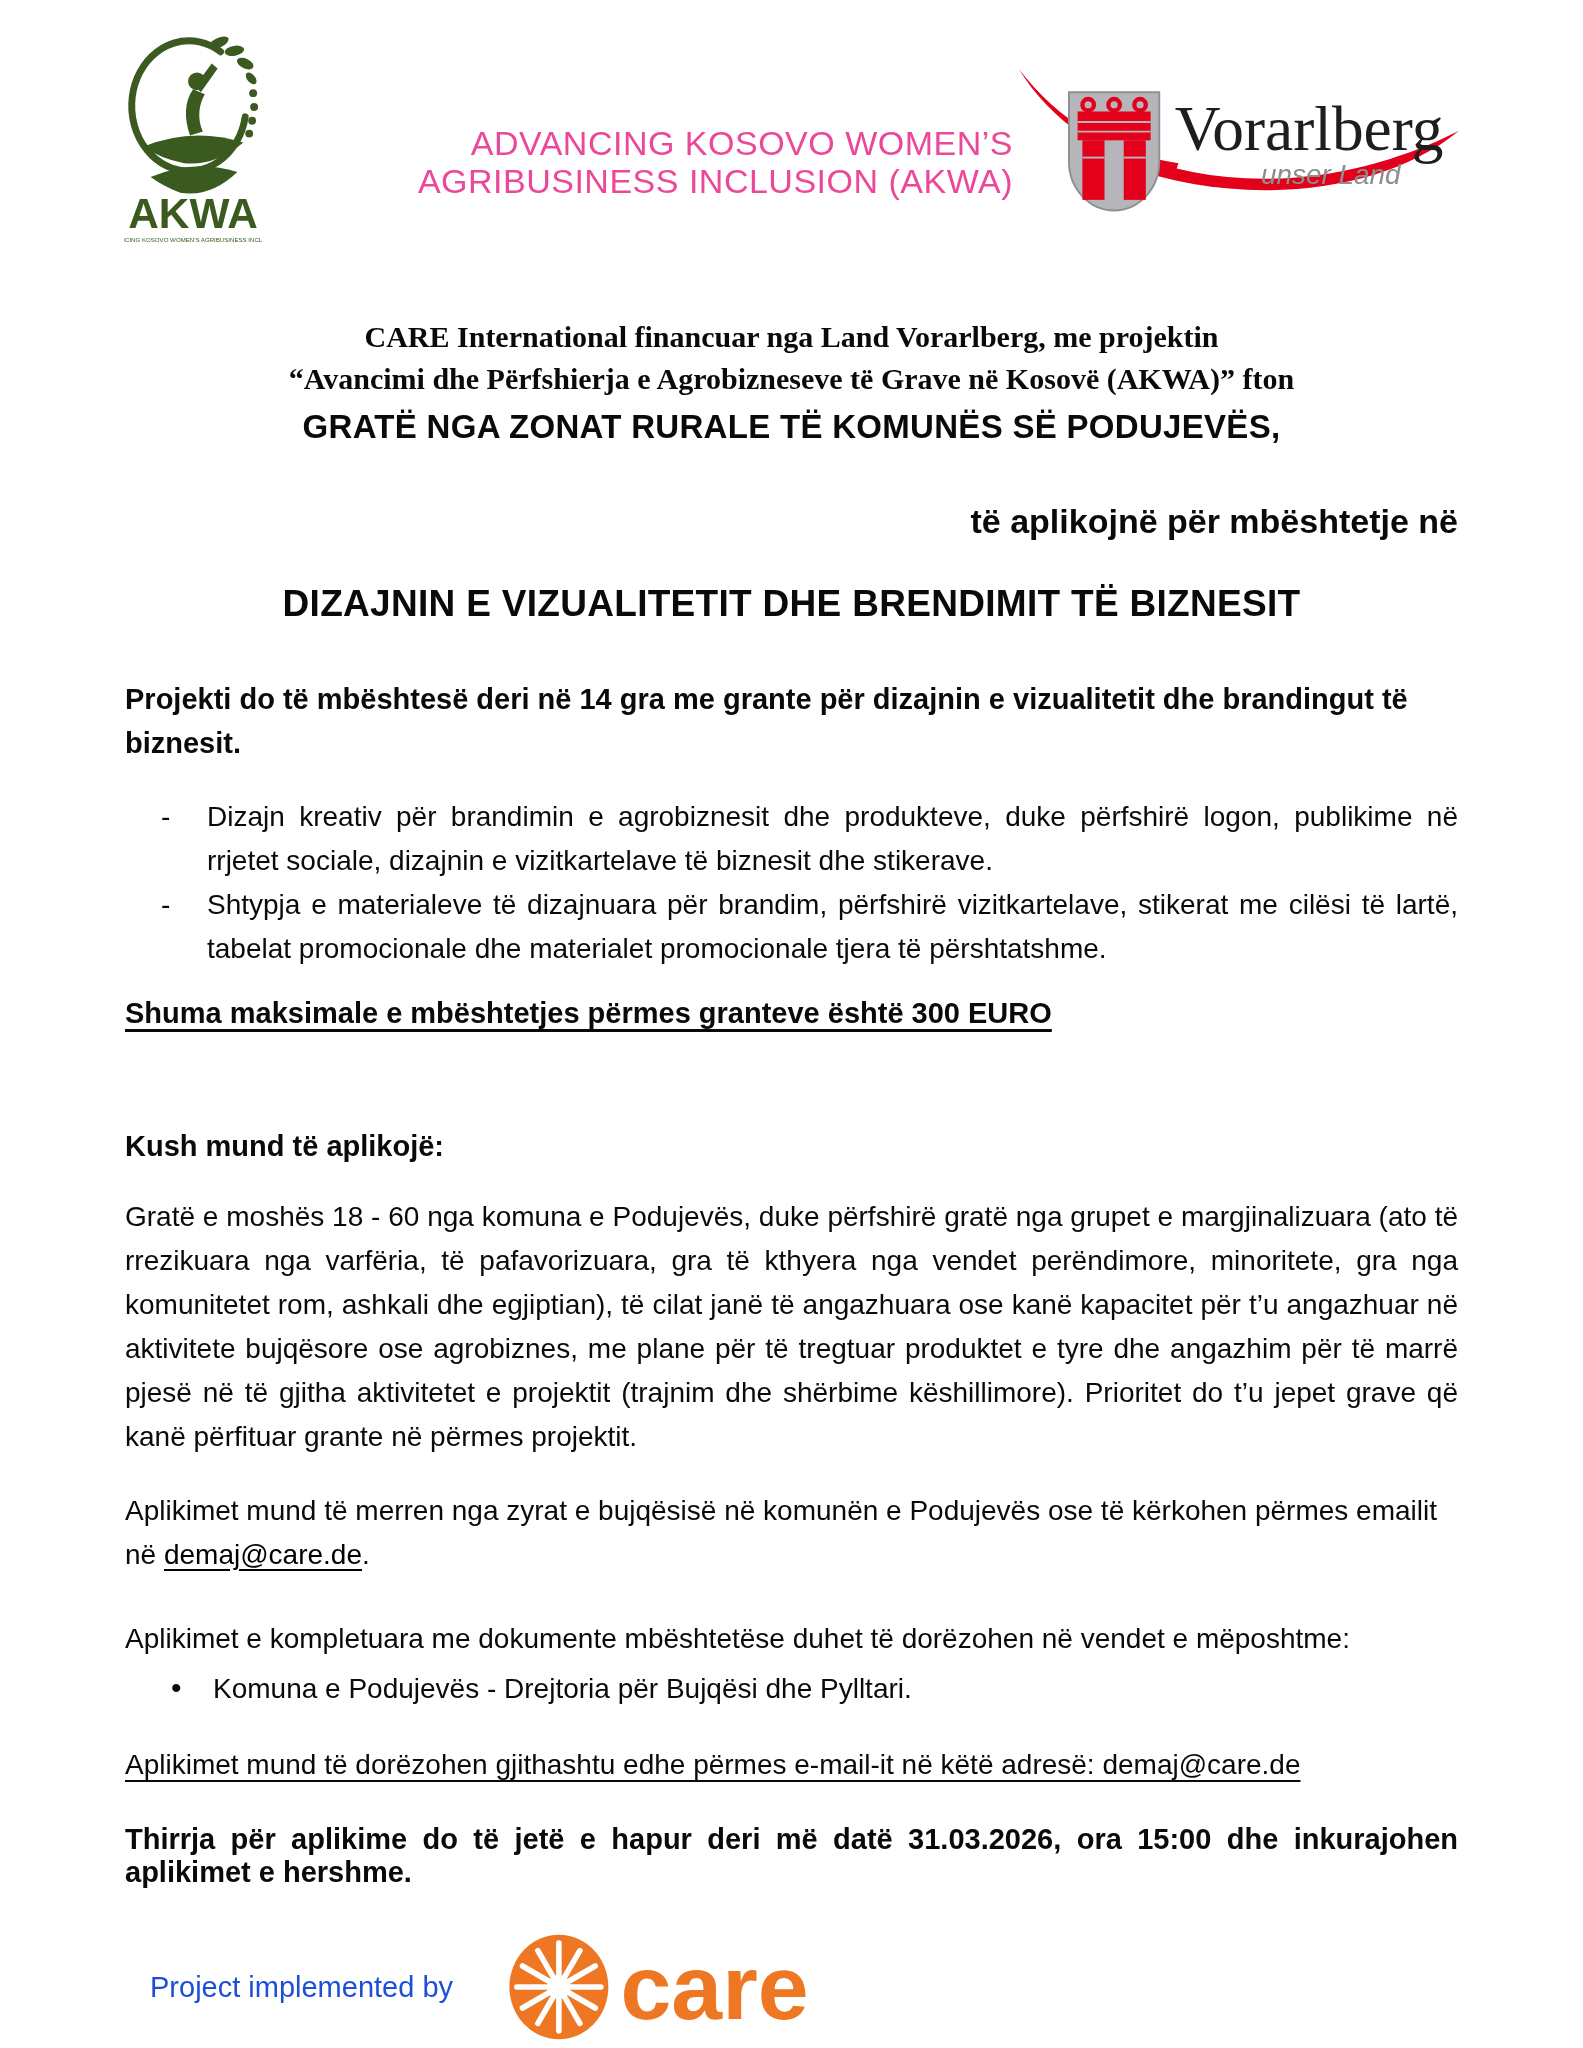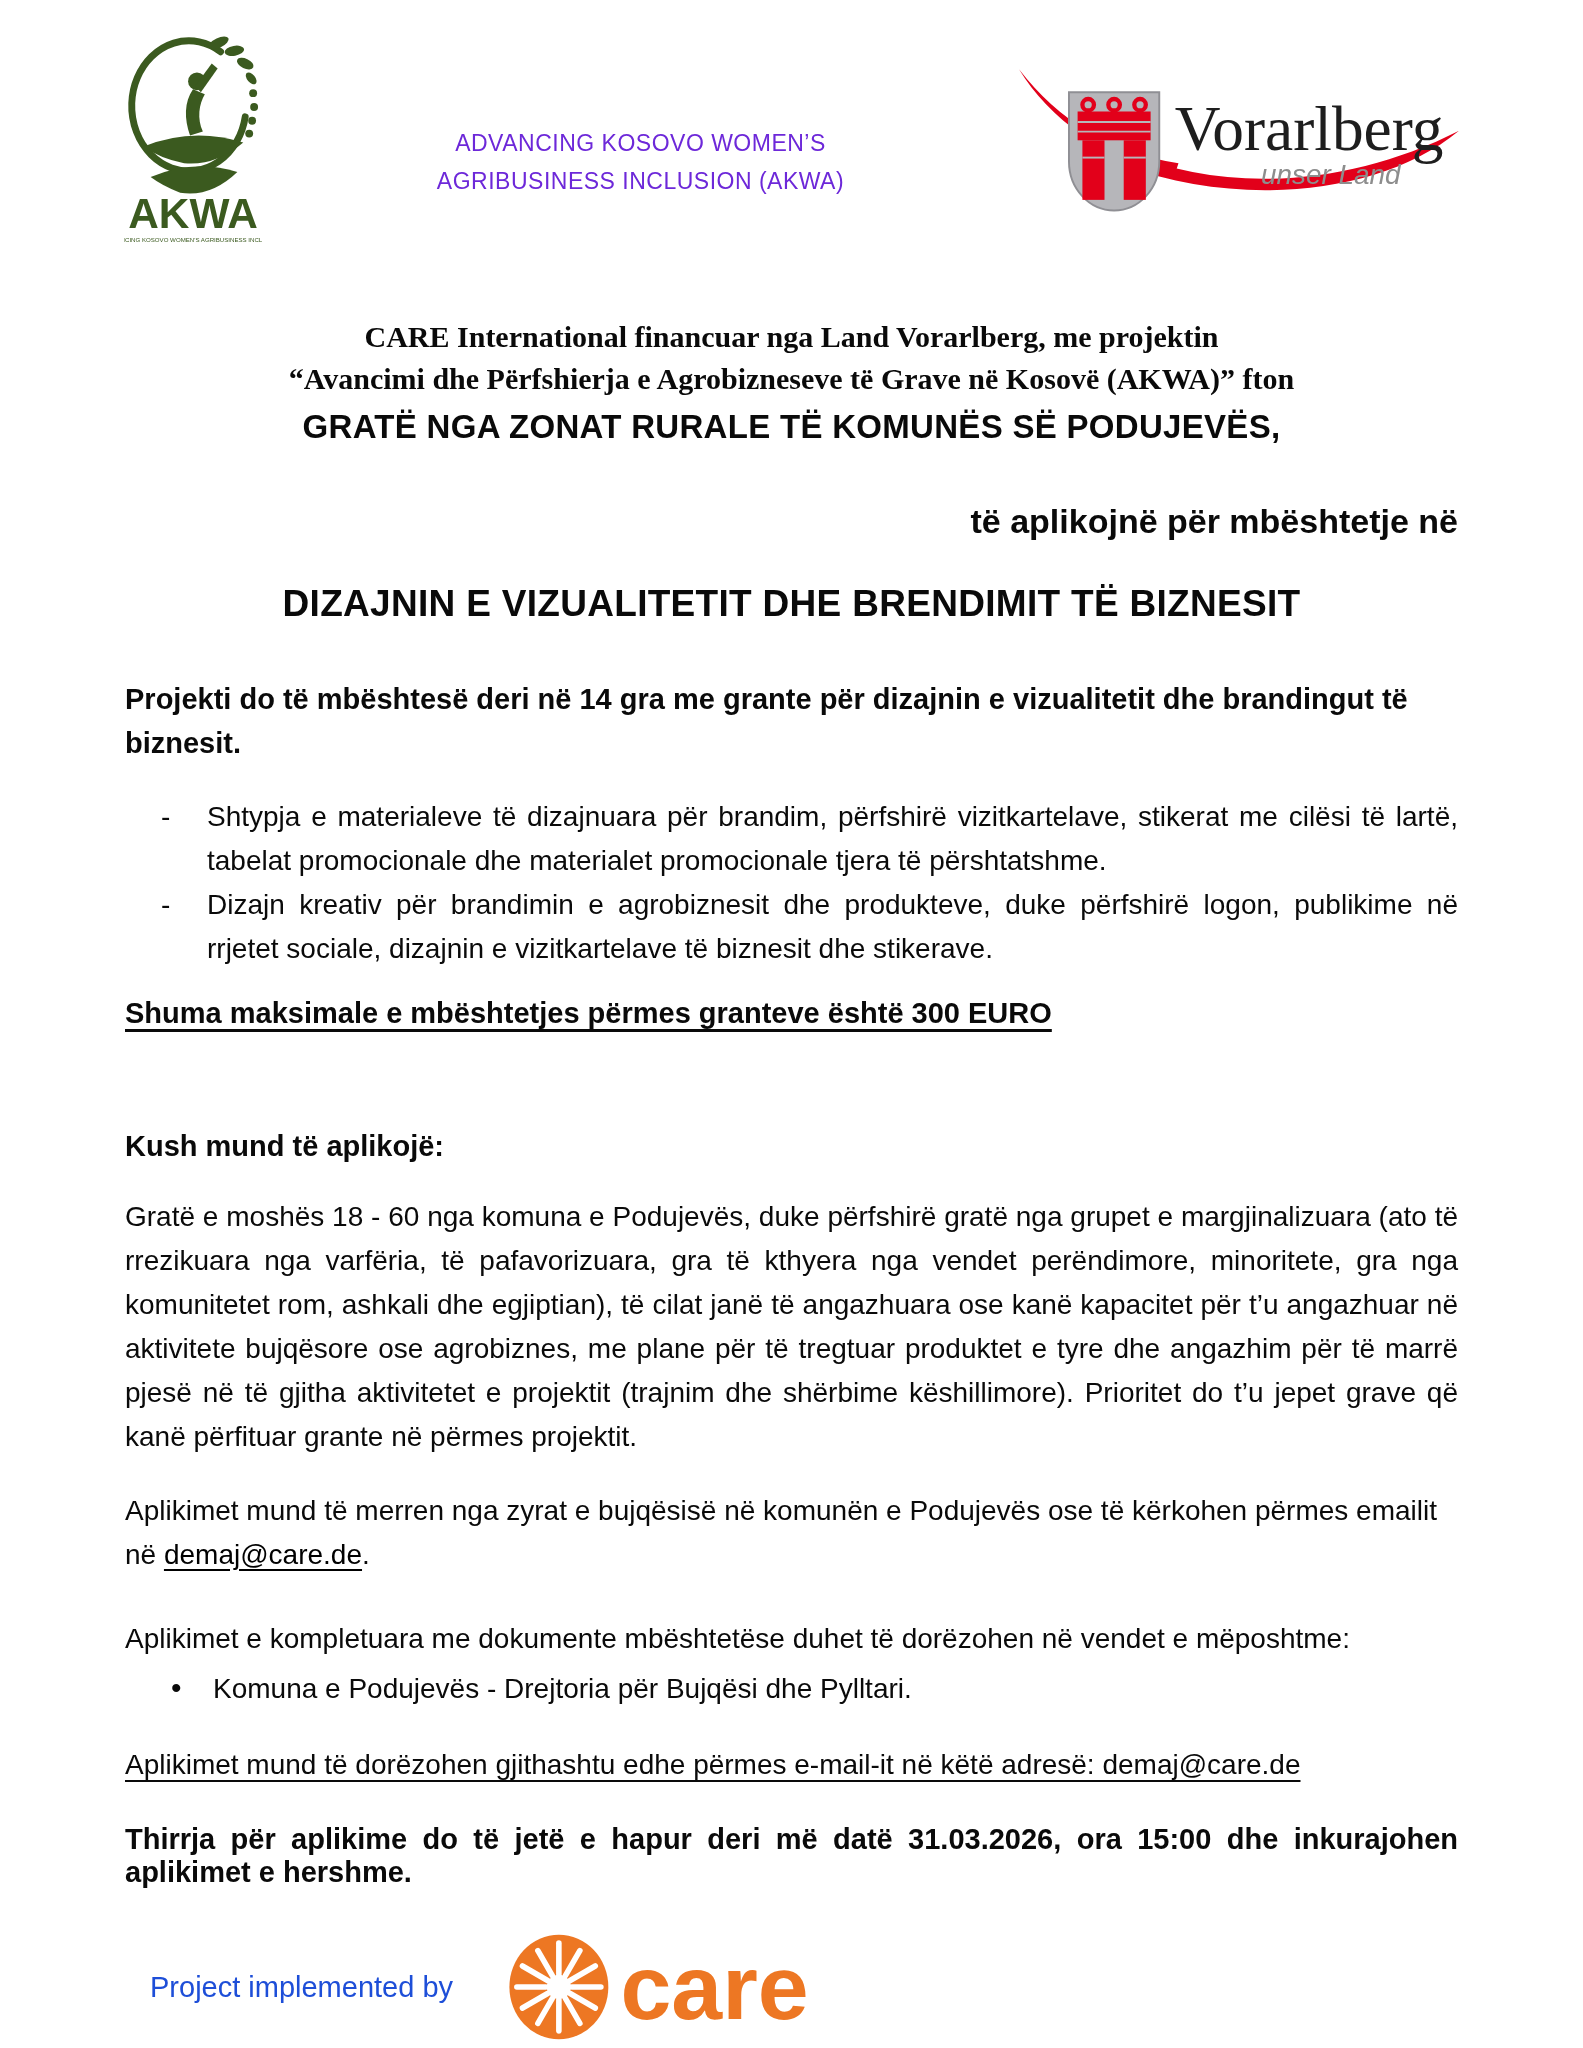--- a/index.html
+++ b/index.html
@@ -21,26 +21,26 @@
   .header-row {
     display: flex;
     align-items: flex-start;
     justify-content: space-between;
     margin: 0 118px;
     height: 238px;
   }
   .akwa-logo-block { width: 150px; text-align: center; flex: 0 0 auto; }
   .header-title {
     flex: 1 1 auto;
-    text-align: center;
-    font-size: 23px;
+    text-align: right;
+    font-size: 34px;
     letter-spacing: 0.5px;
     line-height: 38px;
     margin-top: 92px;
-    color: #6d28d9;
+    color: #ec4899;
   }
   .vlbg-logo-block { flex: 0 0 auto; margin-top: 18px; text-align: center; }
 
   
   .intro-line { text-align: center; font-weight: bold; font-size: 30px; line-height: 42px; }
   .intro-block { margin-top: 46px; font-family: Liberation Serif, serif; }
   .audience-line { text-align: center; font-weight: bold; font-size: 33px; line-height: 46px; margin-top: 4px; letter-spacing: 0.3px; }
   .call-line { text-align: right; font-weight: bold; font-size: 34px; margin-top: 52px; }
   .subject-line { text-align: center; font-weight: bold; font-size: 37px; margin-top: 42px; letter-spacing: 0.3px; }
 
@@ -185,22 +185,22 @@
 
     <div class="audience-line">GRATË NGA ZONAT RURALE TË KOMUNËS SË PODUJEVËS,</div>
 
     <div class="call-line">të aplikojnë për mbështetje në</div>
 
     <div class="subject-line">DIZAJNIN E VIZUALITETIT DHE BRENDIMIT TË BIZNESIT</div>
 
     <p class="summary">Projekti do të mbështesë deri në 14 gra me grante për dizajnin e vizualitetit dhe brandingut të biznesit.</p>
 
     <ul class="dash-list">
+      <li>Dizajn kreativ për brandimin e agrobiznesit dhe produkteve, duke përfshirë logon, publikime në rrjetet sociale, dizajnin e vizitkartelave të biznesit dhe stikerave.</li>
       <li>Shtypja e materialeve të dizajnuara për brandim, përfshirë vizitkartelave, stikerat me cilësi të lartë, tabelat promocionale dhe materialet promocionale tjera të përshtatshme.</li>
-      <li>Dizajn kreativ për brandimin e agrobiznesit dhe produkteve, duke përfshirë logon, publikime në rrjetet sociale, dizajnin e vizitkartelave të biznesit dhe stikerave.</li>
     </ul>
 
     <p class="max-amount">Shuma maksimale e mbështetjes përmes granteve është 300 EURO</p>
 
     <p class="section-heading" style="margin-top:100px;">Kush mund të aplikojë:</p>
 
     <p class="para justify eligibility-body">Gratë e moshës 18 - 60 nga komuna e Podujevës, duke përfshirë gratë nga grupet e margjinalizuara (ato të rrezikuara nga varfëria, të pafavorizuara, gra të kthyera nga vendet perëndimore, minoritete, gra nga komunitetet rom, ashkali dhe egjiptian), të cilat janë të angazhuara ose kanë kapacitet për t’u angazhuar në aktivitete bujqësore ose agrobiznes, me plane për të tregtuar produktet e tyre dhe angazhim për të marrë pjesë në të gjitha aktivitetet e projektit (trajnim dhe shërbime këshillimore). Prioritet do t’u jepet grave që kanë përfituar grante në përmes projektit.</p>
 
     <p class="para pickup"><span>Aplikimet mund të merren nga zyrat e bujqësisë në komunën e Podujevës ose të kërkohen përmes emailit në </span><a class="email-link">demaj@care.de</a><span>.</span></p>
 

